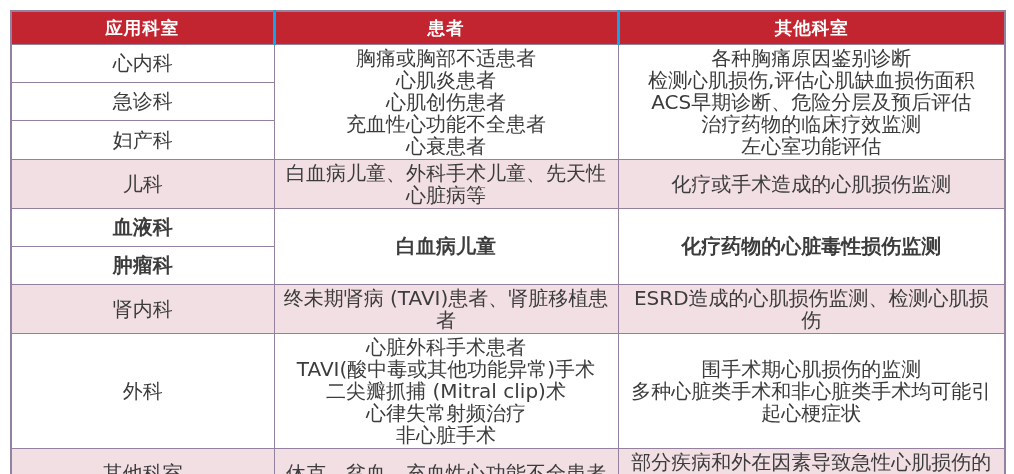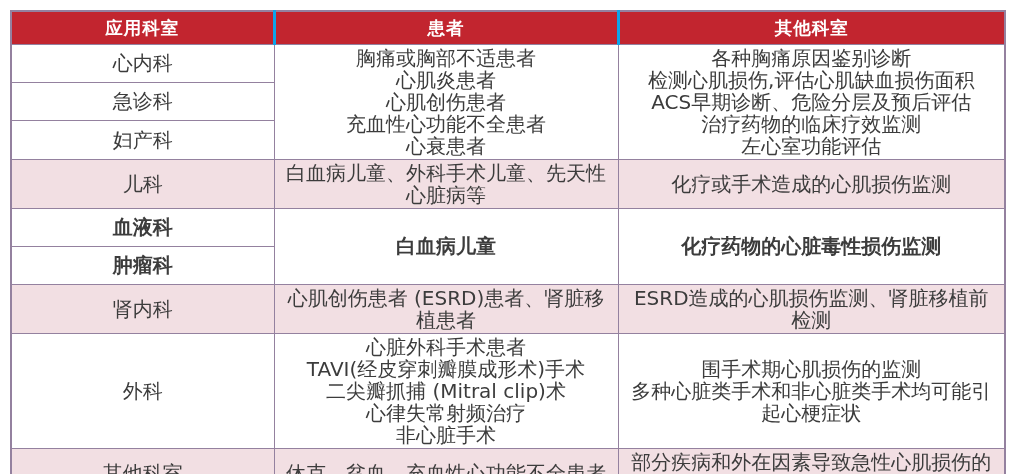--- a/index.html
+++ b/index.html
@@ -103,28 +103,28 @@
         <td>血液科</td>
         <td rowspan="2">白血病儿童</td>
         <td rowspan="2">化疗药物的心脏毒性损伤监测</td>
       </tr>
       <tr class="white r38">
         <td>肿瘤科</td>
       </tr>
 
       <tr class="pink r35">
         <td>肾内科</td>
-        <td>心肌创伤患者 (ESRD)患者、肾脏移植患者</td>
-        <td>ESRD造成的心肌损伤监测、肾脏移植前检测</td>
+        <td>终未期肾病 (TAVI)患者、肾脏移植患者</td>
+        <td>ESRD造成的心肌损伤监测、检测心肌损伤</td>
       </tr>
 
       <tr class="white r114">
         <td>外科</td>
         <td>心脏外科手术患者
-TAVI(经皮穿刺瓣膜成形术)手术
+TAVI(酸中毒或其他功能异常)手术
 二尖瓣抓捕 (Mitral clip)术
 心律失常射频治疗
 非心脏手术</td>
         <td>围手术期心肌损伤的监测
 多种心脏类手术和非心脏类手术均可能引起心梗症状</td>
       </tr>
 
       <tr class="pink r35">
         <td>其他科室</td>
         <td>休克、贫血、充血性心功能不全患者</td>

